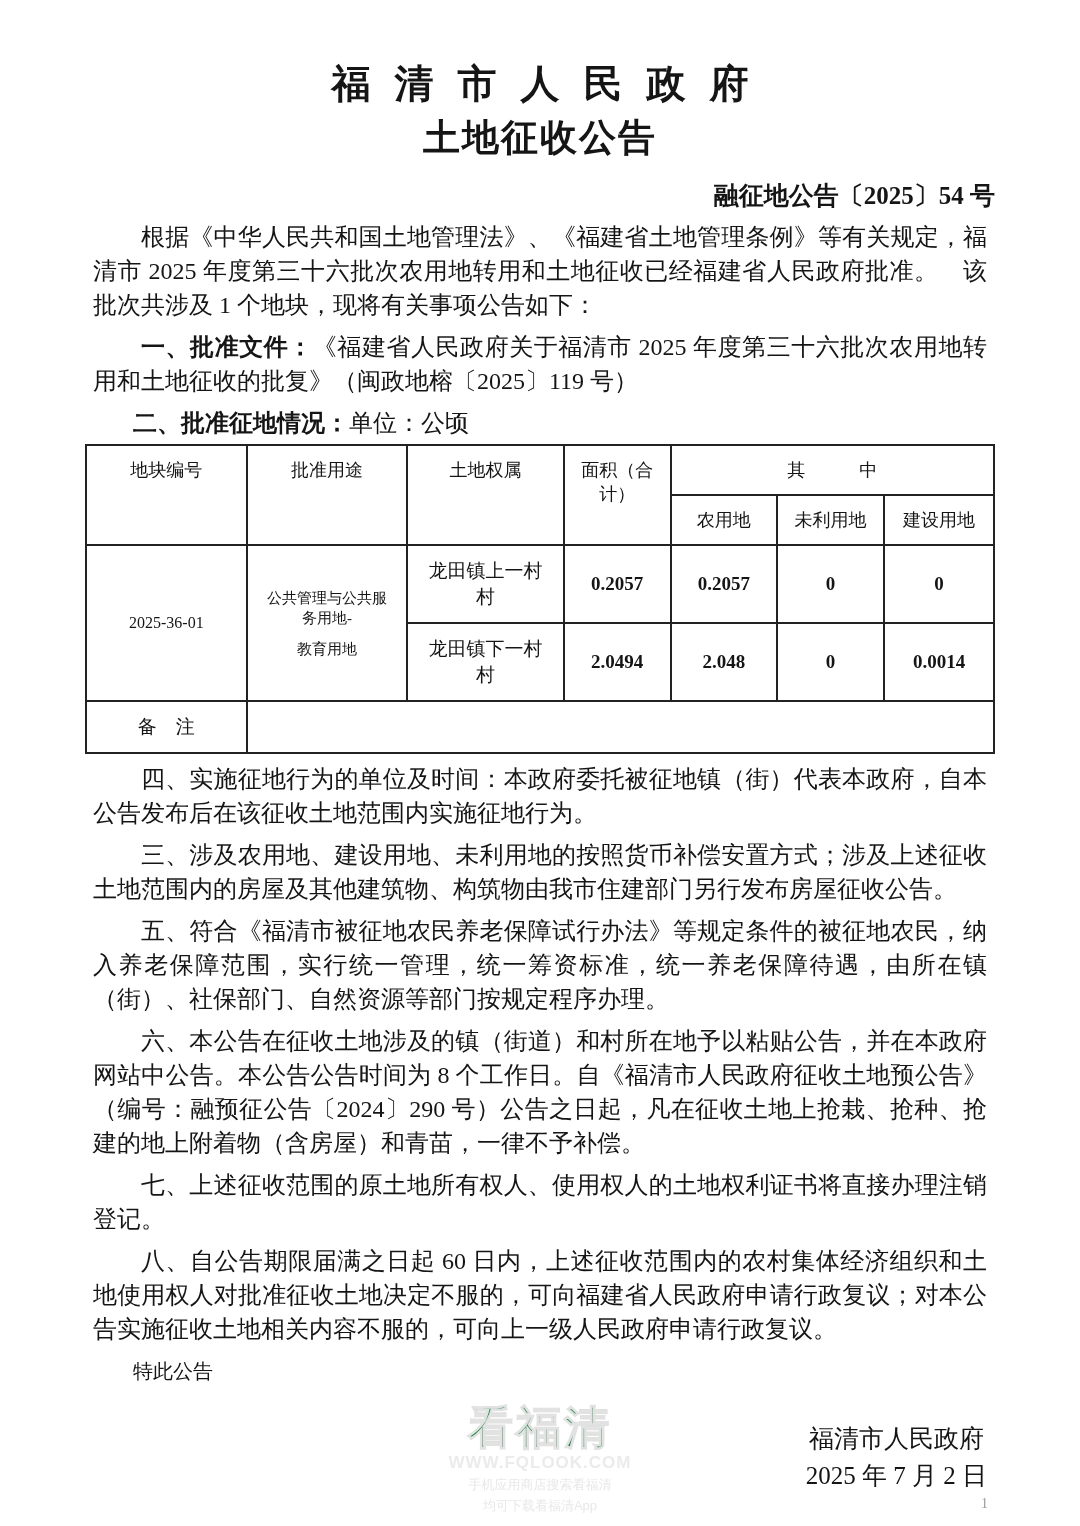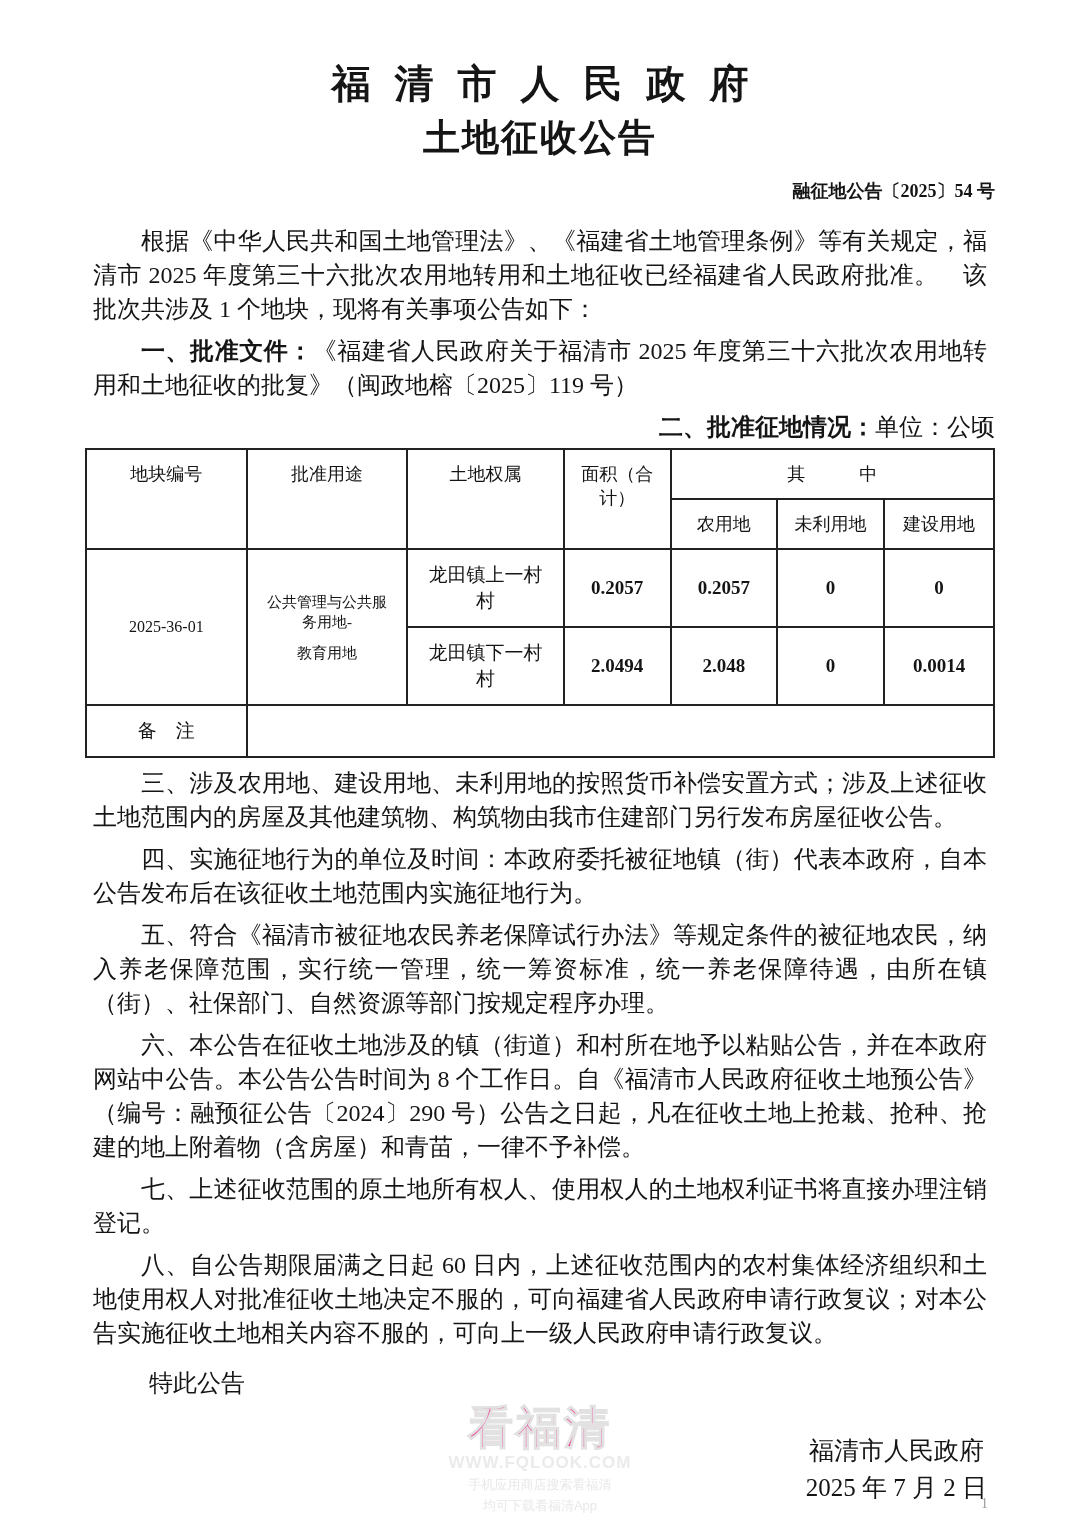--- a/index.html
+++ b/index.html
@@ -29,39 +29,39 @@
   }
   .doc-title {
     margin: 10px 0 0 0;
     text-align: center;
     font-size: 37px;
     font-weight: 700;
     letter-spacing: 2px;
     line-height: 1.15;
   }
   .doc-number {
-    margin: 20px 0 21px 0;
+    margin: 20px 0 8px 0;
     text-align: right;
-    font-size: 18px;
+    font-size: 25px;
     font-weight: 700;
   }
   p.body-par {
     margin: 8px;
     font-size: 24px;
     line-height: 34px;
     text-align: justify;
     text-indent: 48px;
   }
   .bold-label {
     font-weight: 700;
     font-family: "Liberation Sans", "DejaVu Sans", sans-serif;
   }
   .section-line {
     display: flex;
-    justify-content: flex-end;
+    justify-content: flex-start;
     align-items: baseline;
     margin: 0;
   }
   .section-line .sec-label {
     font-size: 24px;
     line-height: 34px;
     font-weight: 700;
     padding-left: 48px;
     font-family: "Liberation Sans", "DejaVu Sans", sans-serif;
   }
@@ -93,22 +93,22 @@
   .land-table tr.rrow  { height: 40px; }
   .land-table .of-which { letter-spacing: 0; }
   td.plot-no  { font-size: 16px; }
   td.use-cell { font-size: 15px; line-height: 1.35; }
   td.use-cell .use-line2 { margin-top: 10px; }
   td.village  { font-size: 19px; }
   td.num      { font-size: 19px; font-weight: bold; }
   td.remark-label { font-size: 19px; }
   .after-table { margin-top: 2px; }
   .closing {
-    margin: 16px;
-    font-size: 24px;
+    margin: 0;
+    font-size: 20px;
     line-height: 34px;
     text-indent: 48px;
   }
   .signature-wrap {
     margin-top: 32px;
     display: flex;
     justify-content: flex-end;
     padding-right: 8px;
   }
   .signature {
@@ -123,21 +123,21 @@
     transform: translateX(-50%);
     text-align: center;
     white-space: nowrap;
     pointer-events: none;
   }
   .wm-brand {
     font-size: 45px;
     font-weight: 700;
     letter-spacing: 3px;
     line-height: 1.05;
-    color: #ec4899;
+    color: #15803d;
     -webkit-text-stroke: 1.2px #e2e2e2;
     font-family: "Liberation Sans", "DejaVu Sans", sans-serif;
   }
   .wm-url {
     margin-top: 2px;
     font-size: 17px;
     font-weight: 700;
     letter-spacing: 1px;
     color: #ebebeb;
     font-family: "Liberation Sans", "DejaVu Sans", sans-serif;
@@ -216,22 +216,22 @@
       <td class="num">0</td>
       <td class="num">0.0014</td>
     </tr>
     <tr class="rrow">
       <td class="remark-label">备　注</td>
       <td colspan="6"></td>
     </tr>
   </tbody>
     </table>
 
+  <p class="body-par">四、实施征地行为的单位及时间：本政府委托被征地镇（街）代表本政府，自本公告发布后在该征收土地范围内实施征地行为。</p>
   <p class="body-par after-table">三、涉及农用地、建设用地、未利用地的按照货币补偿安置方式；涉及上述征收土地范围内的房屋及其他建筑物、构筑物由我市住建部门另行发布房屋征收公告。</p>
-  <p class="body-par">四、实施征地行为的单位及时间：本政府委托被征地镇（街）代表本政府，自本公告发布后在该征收土地范围内实施征地行为。</p>
   <p class="body-par">五、符合《福清市被征地农民养老保障试行办法》等规定条件的被征地农民，纳入养老保障范围，实行统一管理，统一筹资标准，统一养老保障待遇，由所在镇（街）、社保部门、自然资源等部门按规定程序办理。</p>
   <p class="body-par">六、本公告在征收土地涉及的镇（街道）和村所在地予以粘贴公告，并在本政府网站中公告。本公告公告时间为 8 个工作日。自《福清市人民政府征收土地预公告》（编号：融预征公告〔2024〕290 号）公告之日起，凡在征收土地上抢栽、抢种、抢建的地上附着物（含房屋）和青苗，一律不予补偿。</p>
   <p class="body-par">七、上述征收范围的原土地所有权人、使用权人的土地权利证书将直接办理注销登记。</p>
   <p class="body-par">八、自公告期限届满之日起 60 日内，上述征收范围内的农村集体经济组织和土地使用权人对批准征收土地决定不服的，可向福建省人民政府申请行政复议；对本公告实施征收土地相关内容不服的，可向上一级人民政府申请行政复议。</p>
   <p class="closing">特此公告</p>
 
   <div class="signature-wrap">
     <div class="signature">
       <div>福清市人民政府</div>
       <div>2025 年 7 月 2 日</div>

